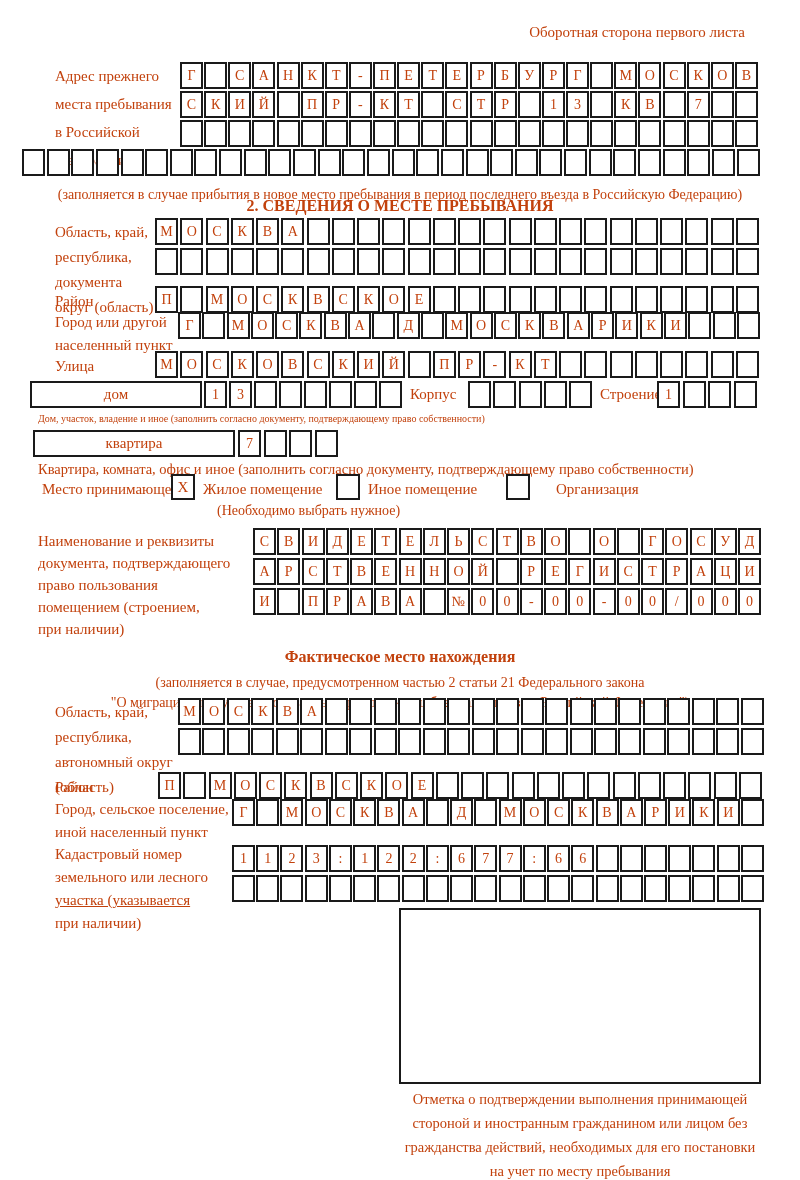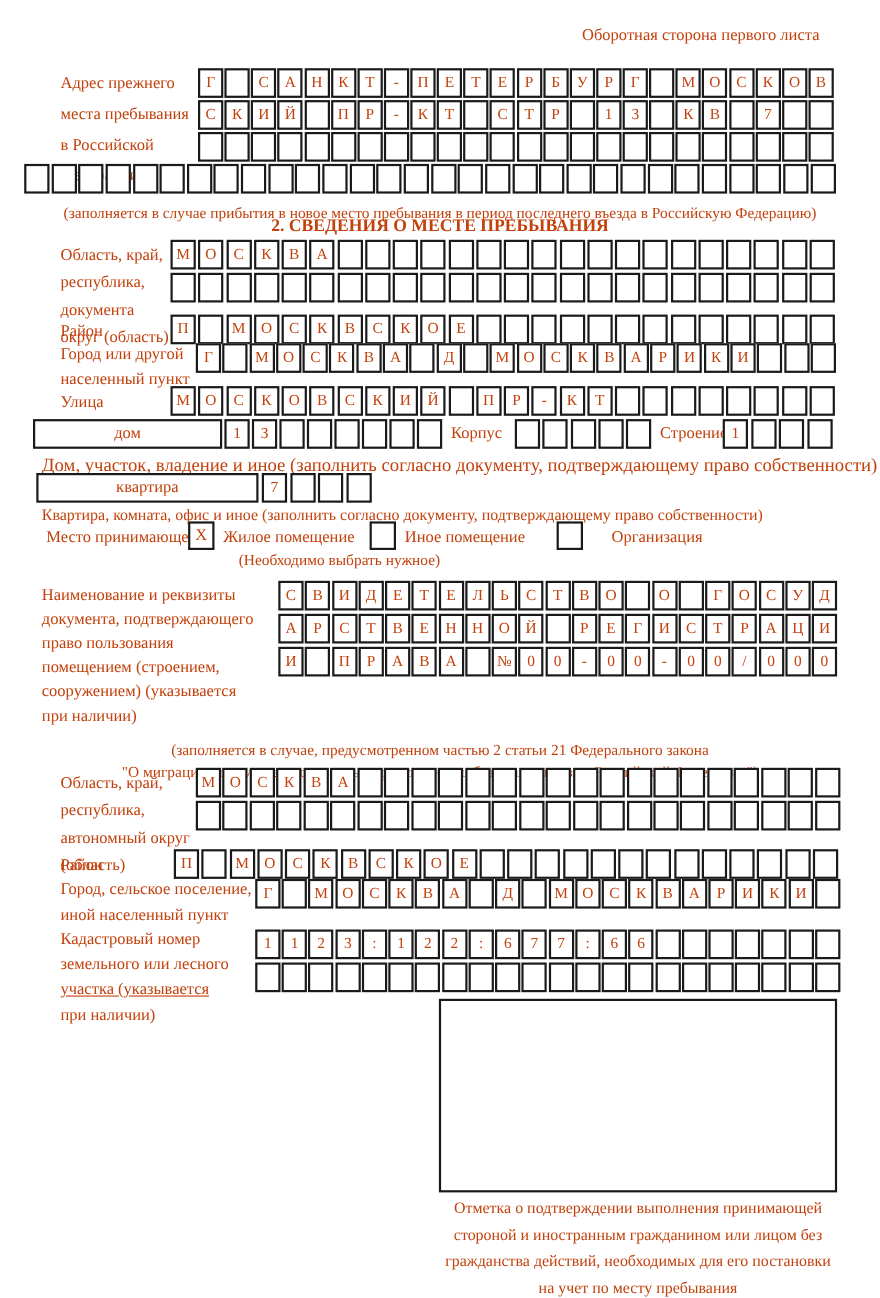--- a/index.html
+++ b/index.html
@@ -322,21 +322,21 @@
       <span class="cell"></span>
       <span class="cell"></span>
     </div>
   <div class="abs lbl" style="left:600px;top:382px;">Строение</div>
   <div class="cellrow" style="left:657px;top:381px;width:100px;">
       <span class="cell">1</span>
       <span class="cell"></span>
       <span class="cell"></span>
       <span class="cell"></span>
     </div>
-  <div class="abs note" style="left:38px;top:413px;font-size:17px;text-align:center;">Дом, участок, владение и иное (заполнить согласно документу, подтверждающему право собственности)</div>
+  <div class="abs note" style="left:38px;top:413px;font-size:10px;text-align:center;">Дом, участок, владение и иное (заполнить согласно документу, подтверждающему право собственности)</div>
 
   <div class="widebox" style="left:33px;top:430px;width:198px;">квартира</div>
   <div class="cellrow" style="left:238px;top:430px;width:100px;">
       <span class="cell">7</span>
       <span class="cell"></span>
       <span class="cell"></span>
       <span class="cell"></span>
     </div>
   <div class="abs note" style="left:38px;top:461px;font-size:14.5px;">Квартира, комната, офис и иное (заполнить согласно документу, подтверждающему право собственности)</div>
 
@@ -347,21 +347,20 @@
   <div class="abs lbl" style="left:368px;top:477px;">Иное помещение</div>
   <div class="chk" style="left:506px;top:474px;"></div>
   <div class="abs lbl" style="left:556px;top:477px;">Организация</div>
   <div class="abs note" style="left:217px;top:503px;">(Необходимо выбрать нужное)</div>
 
   <div class="abs" style="left:38px;top:530px;">
     <div class="lbl" style="line-height:22px;">Наименование и реквизиты</div>
     <div class="lbl" style="line-height:22px;">документа, подтверждающего</div>
     <div class="lbl" style="line-height:22px;">право пользования</div>
     <div class="lbl" style="line-height:22px;">помещением (строением,</div>
-    <div class="lbl" style="line-height:22px;">сооружением) (указывается</div>
     <div class="lbl" style="line-height:22px;">при наличии)</div>
   </div>
   <div class="cellrow" style="left:253px;top:528px;width:508px;">
       <span class="cell">С</span>
       <span class="cell">В</span>
       <span class="cell">И</span>
       <span class="cell">Д</span>
       <span class="cell">Е</span>
       <span class="cell">Т</span>
       <span class="cell">Е</span>
@@ -420,20 +419,21 @@
       <span class="cell">0</span>
       <span class="cell">-</span>
       <span class="cell">0</span>
       <span class="cell">0</span>
       <span class="cell">/</span>
       <span class="cell">0</span>
       <span class="cell">0</span>
       <span class="cell">0</span>
     </div>
 
+  <div class="abs title center" style="top:648px;">Фактическое место нахождения</div>
   <div class="abs note center" style="top:675px;">(заполняется в случае, предусмотренном частью 2 статьи 21 Федерального закона</div>
   <div class="abs note center" style="top:695px;">"О миграционном учете иностранных граждан и лиц без гражданства в Российской Федерации")</div>
 
   <div class="abs" style="left:55px;top:700px;">
     <div class="lbl">Область, край,</div>
     <div class="lbl">республика,</div>
     <div class="lbl">автономный округ</div>
     <div class="lbl">(область)</div>
   </div>
   <div class="cellrow" style="left:178px;top:698px;width:586px;">

